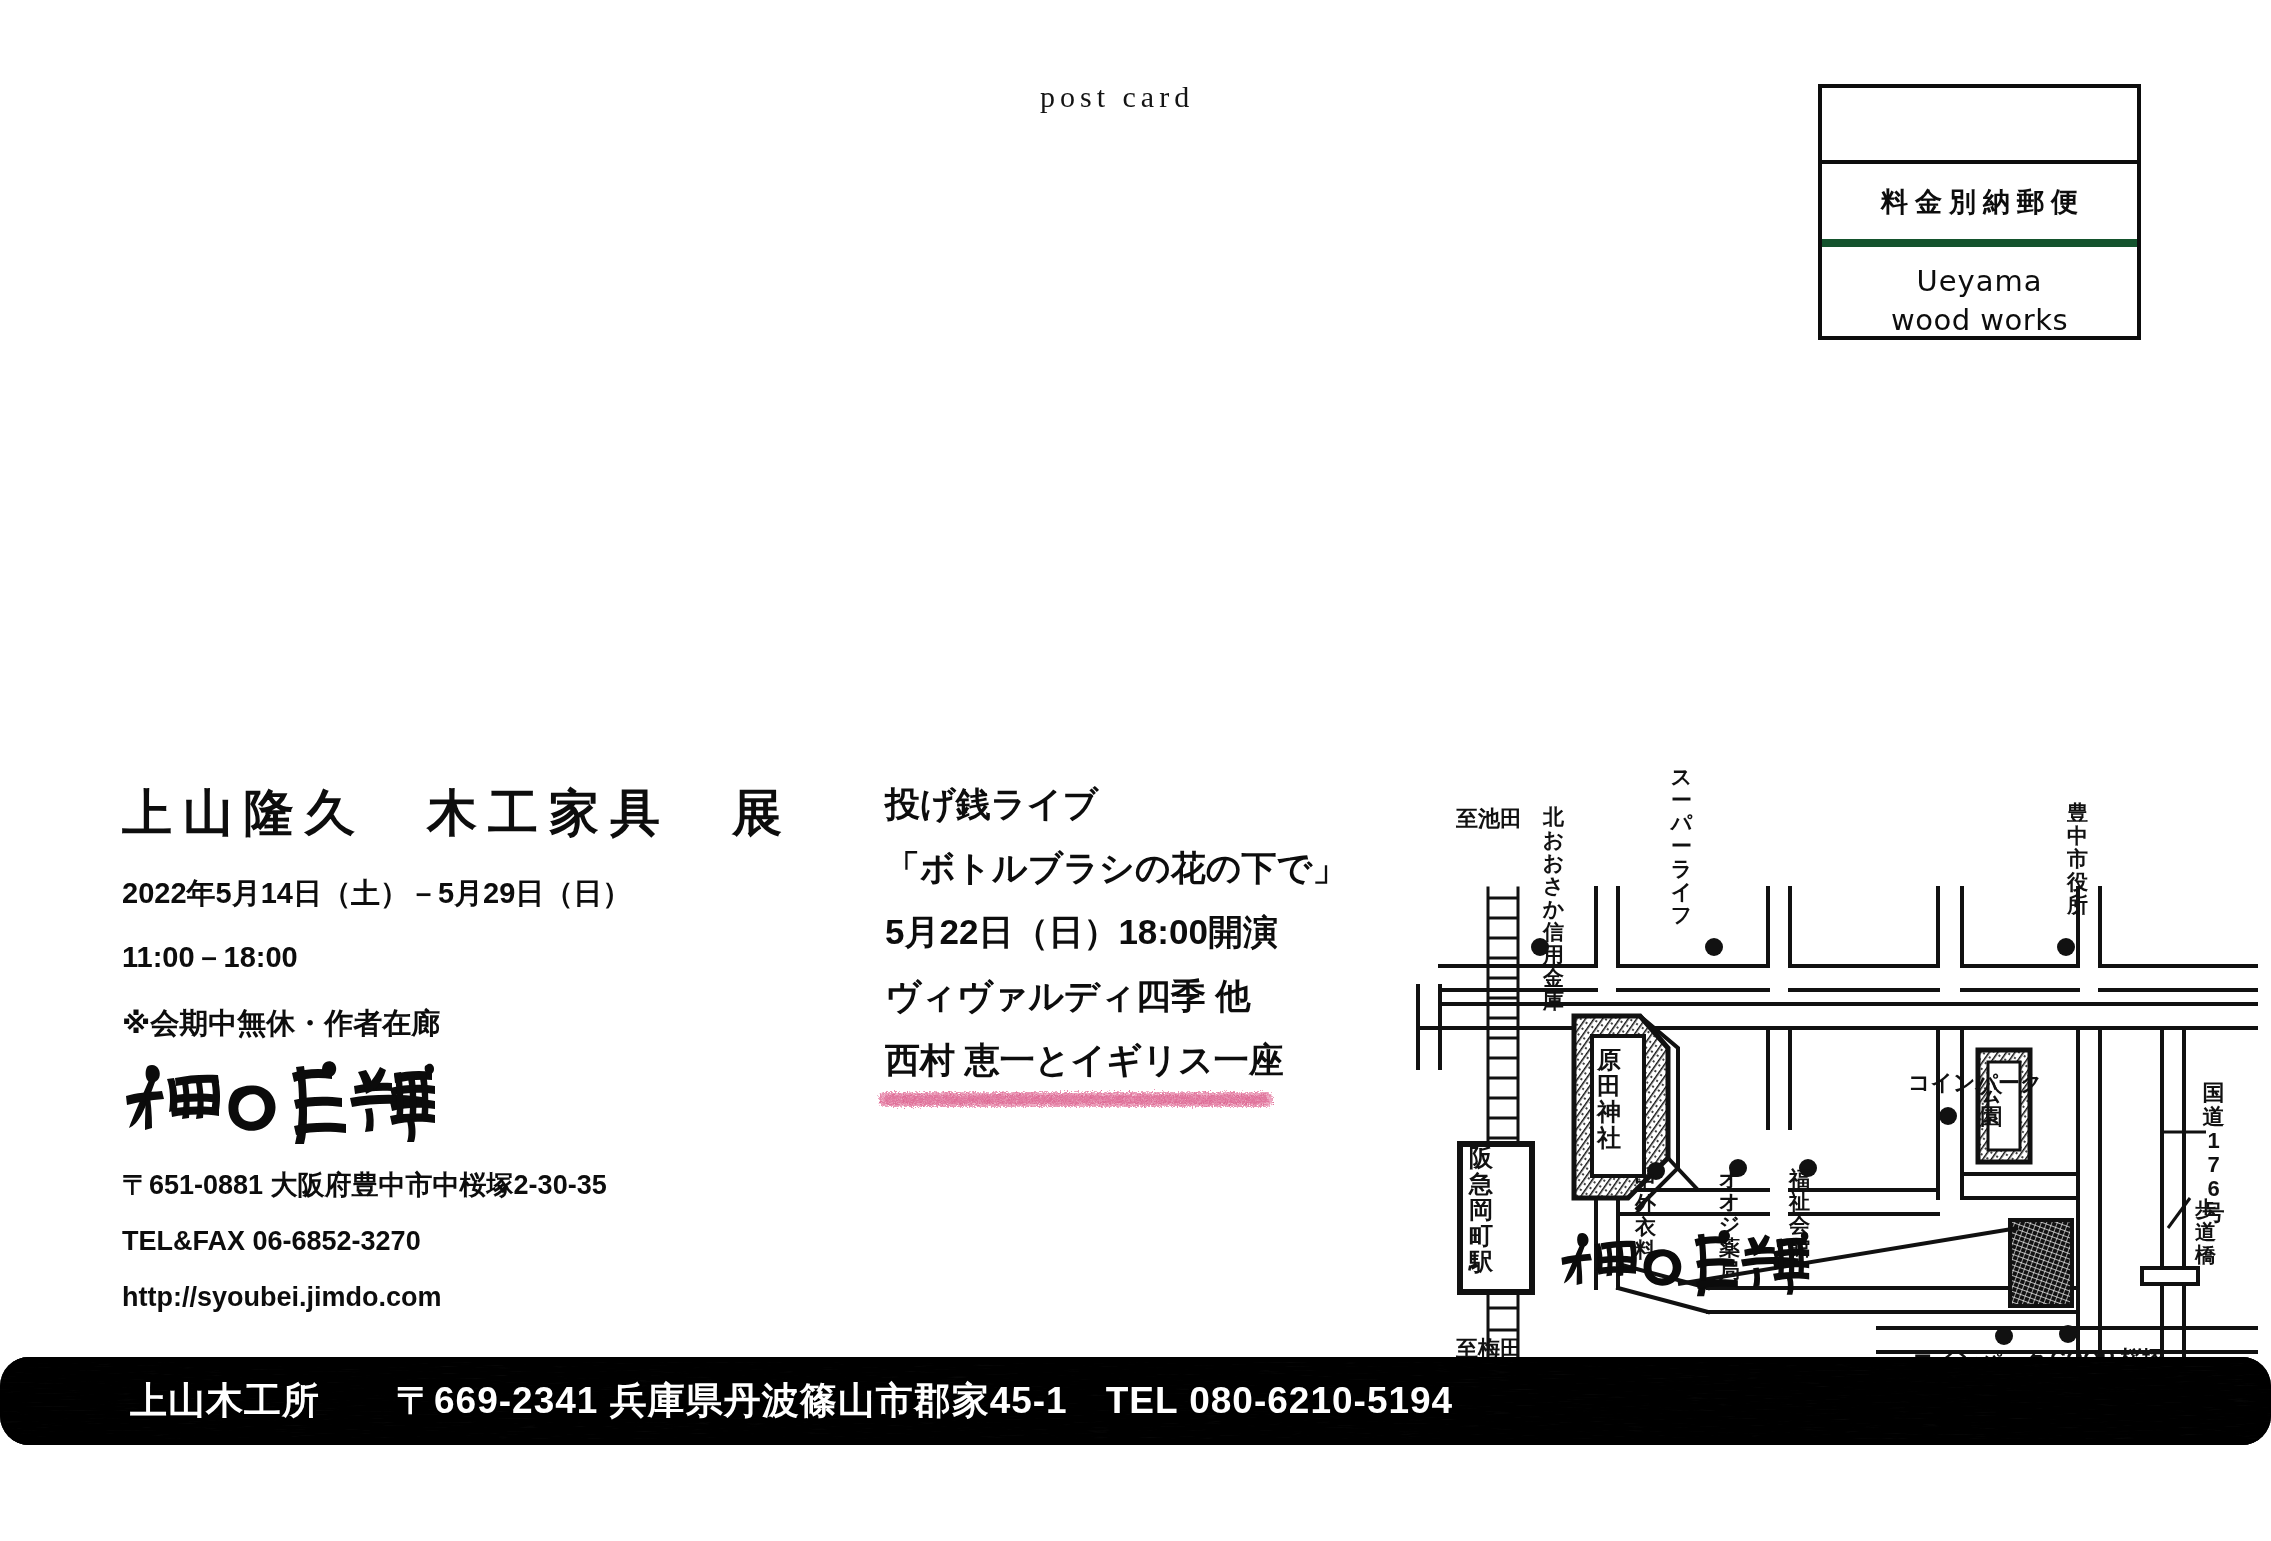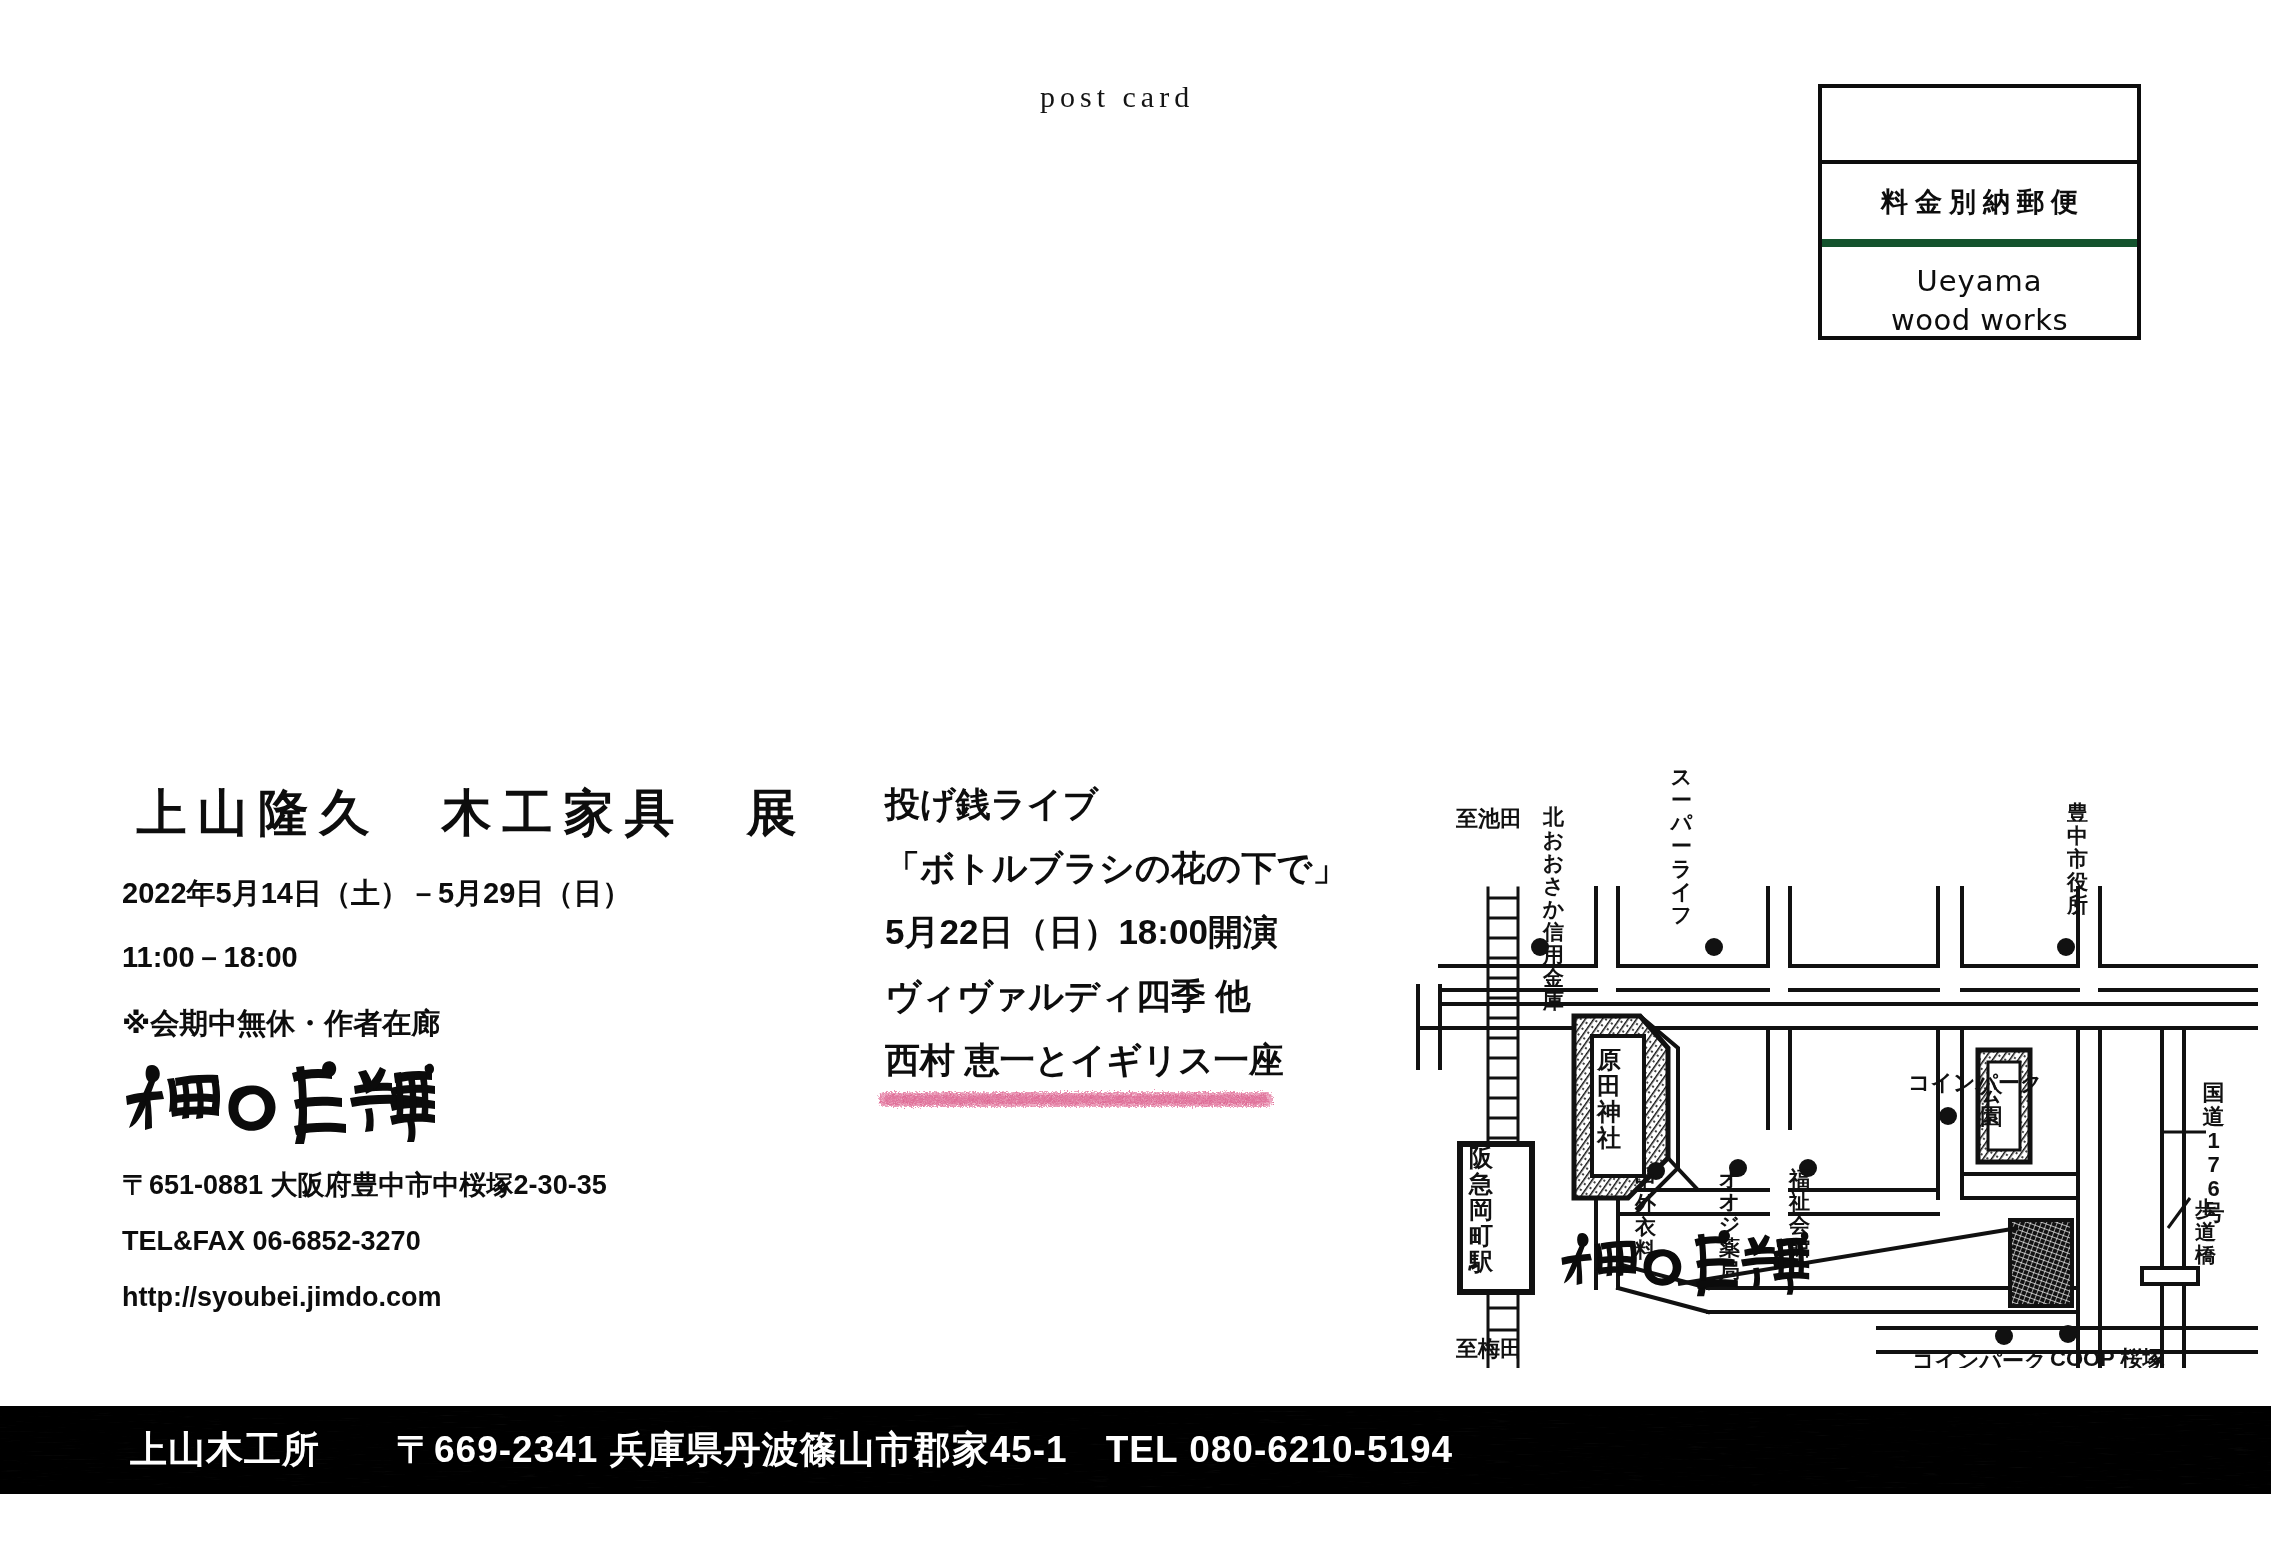--- a/index.html
+++ b/index.html
@@ -50,21 +50,21 @@
     font-family:"DejaVu Sans",sans-serif;
     font-size:29px;color:#0d0d0d;white-space:nowrap;
     letter-spacing:1px;font-weight:500;
   }
   #brand-line-2{letter-spacing:0.5px;}
 
   
   #exhibition-block{position:absolute;left:122px;top:786px;width:700px;}
   #exhibition-title{
     font-size:50px;font-weight:700;letter-spacing:11px;
-    color:#0d0d0d;white-space:nowrap;line-height:1.1;text-align:center;
+    color:#0d0d0d;white-space:nowrap;line-height:1.1;
   }
   .exh-line{
     font-size:29px;font-weight:600;color:#0d0d0d;
     white-space:nowrap;letter-spacing:0px;
   }
   #exhibition-dates{margin-top:33px;}
   #exhibition-hours{margin-top:24px;}
   #exhibition-note{margin-top:26px;}
 
   
@@ -98,22 +98,23 @@
     position:absolute;left:-8px;top:46px;width:398px;height:24px;z-index:1;
     border-radius:3px;
   }
 
   
   #map-area{position:absolute;left:1378px;top:728px;width:880px;height:640px;}
   #map-svg{display:block;width:880px;height:640px;}
 
   
   #bottom-banner{
-    position:absolute;left:0px;top:1406px;width:2271px;height:88px;
+    position:absolute;left:0px;top:1357px;width:2271px;height:88px;
     overflow:hidden;
+    border-radius:29px;
   }
   #banner-noise{position:absolute;inset:0;width:100%;height:100%;}
   #banner-text{
     position:absolute;left:130px;top:0;height:88px;
     display:flex;align-items:center;
     font-size:37px;font-weight:700;color:#ffffff;
     white-space:nowrap;letter-spacing:1px;
     text-shadow:
       2px 0 0 #000,-2px 0 0 #000,0 2px 0 #000,0 -2px 0 #000,
       2px 2px 0 #000,-2px -2px 0 #000,2px -2px 0 #000,-2px 2px 0 #000,

